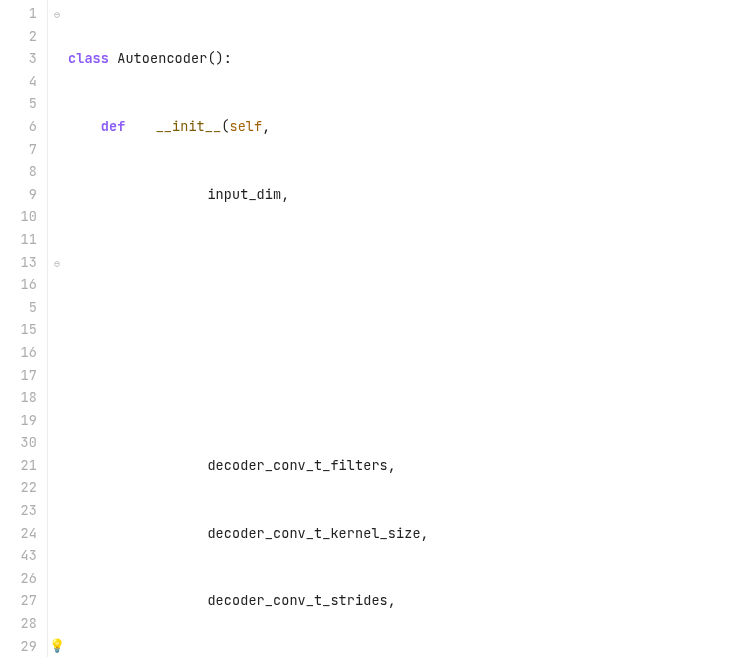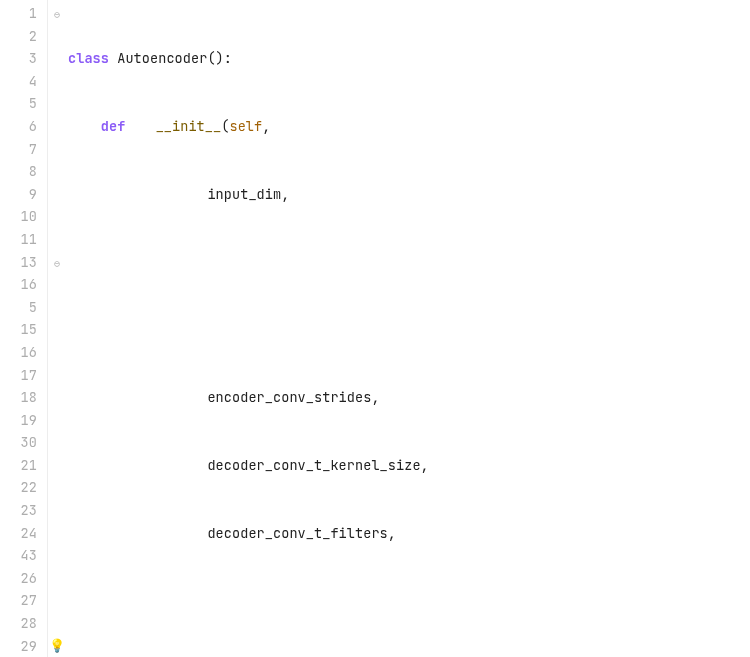--- a/index.html
+++ b/index.html
@@ -103,23 +103,24 @@
       <span class="fold-icon" style="top: 252.6px;">⊖</span>
       <span class="bulb" style="top: 634.8px;">💡</span>
     </div>
 
   <div class="code">
     <div class="line"><span class="kw">class</span><span> Autoencoder</span><span>():</span></div>
     <div class="line"><span>    </span><span class="kw">def </span><span class="fnname">__init__</span><span>(</span><span class="self">self</span><span>,</span></div>
     <div class="line"><span>                 </span><span>input_dim,</span></div>
     <div class="line"><span>                 </span></div>
     <div class="line"><span>                 </span></div>
-    <div class="line"><span>                 </span><span>encoder_conv_strides,</span></div>
+    <div class="line"><span>                 </span></div>
+    <div class="line"><span>                 </span><span>decoder_conv_t_filters,</span></div>
     <div class="line"><span>                 </span><span>decoder_conv_t_kernel_size,</span></div>
-    <div class="line"><span>                 </span><span>decoder_conv_t_filters,</span></div>
+    <div class="line"><span>                 </span><span>decoder_conv_t_strides,</span></div>
     
     
     
     
     
     
     
     
     
     

